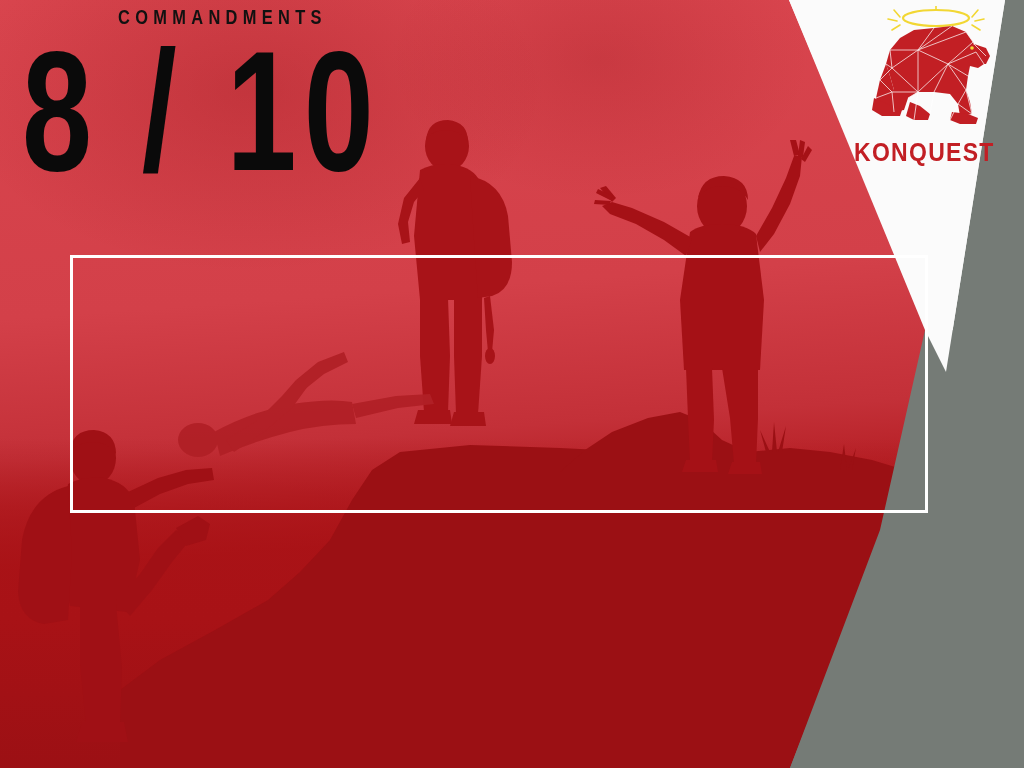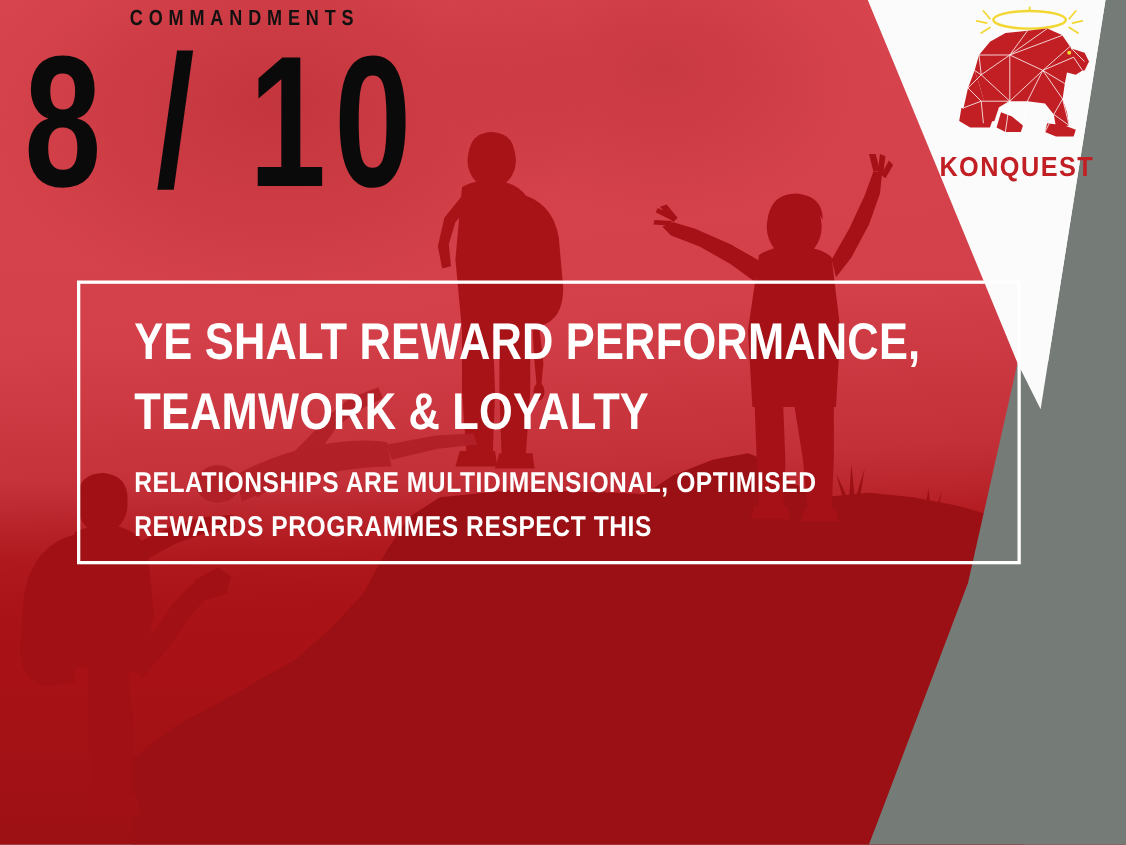--- a/index.html
+++ b/index.html
@@ -291,26 +291,20 @@
 
     <path fill="#757b76" d="M 925 330 L 1024 330 L 1024 768 L 790 768 L 880 530 Z"></path>
 
     <path fill="#fbfbfb" d="M 789 0 L 1005 0 L 946 372 L 925 330 L 789 0 Z"></path>
   </svg>
 
   <div class="eyebrow">COMMANDMENTS</div>
   <div class="counter">8 / 10</div>
 
   <div class="msg-frame"></div>
-  <div class="msg-inner">
-    <div class="headline">YE SHALT REWARD PERFORMANCE,</div>
-    <div class="headline">TEAMWORK &amp; LOYALTY</div>
-    <div class="subline">RELATIONSHIPS ARE MULTIDIMENSIONAL, OPTIMISED</div>
-    <div class="subline" style="margin-top:0">REWARDS PROGRAMMES RESPECT THIS</div>
-  </div>
 
   <div class="logo-wrap">
     <svg class="logo-mark" width="150" height="130" viewBox="0 0 150 130">
 
       <g fill="none" stroke="#f2d733" stroke-width="2.2">
         <ellipse cx="88" cy="12" rx="33" ry="8"></ellipse>
       </g>
       <g stroke="#f2d733" stroke-width="1.6" stroke-linecap="round">
         <line x1="46" y1="4" x2="52" y2="11"></line>
         <line x1="40" y1="13" x2="49" y2="15"></line>

